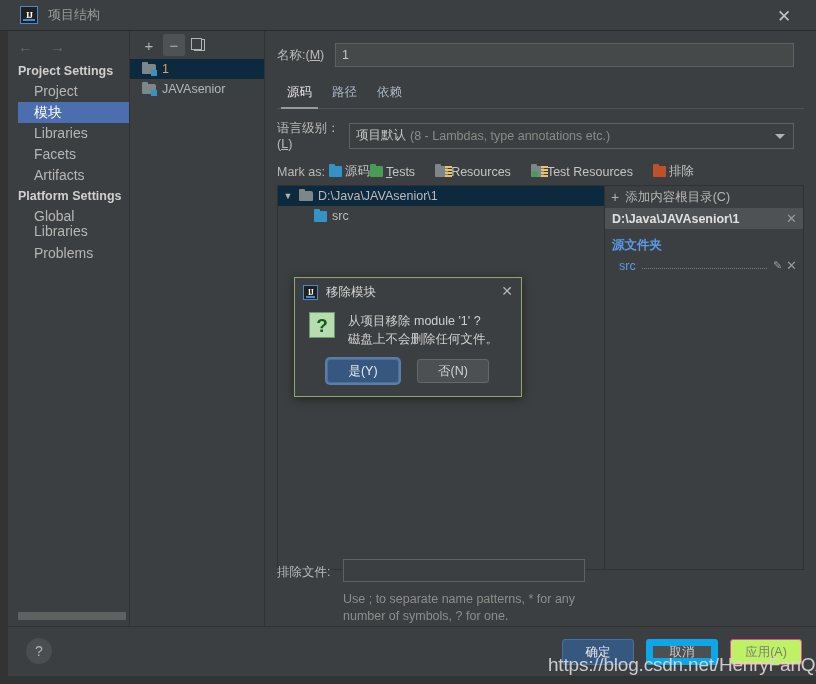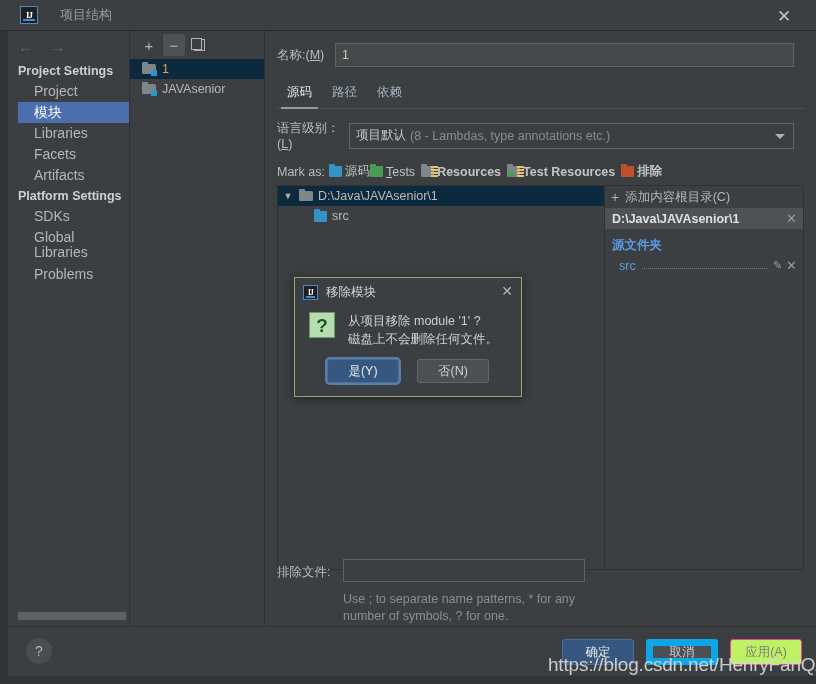--- a/index.html
+++ b/index.html
@@ -37,21 +37,21 @@
     letter-spacing: -1px;
     font-family: "Liberation Serif", serif;
     position: relative;
   }
   .ij-logo::after {
     content: "";
     position: absolute; left: 2px; bottom: 2px; right: 2px;
     height: 2px; background: #4a88c7;
   }
   .title-text {
-    margin-left: 22px;
+    margin-left: 10px;
     font-size: 13px;
     color: #9a9a9a;
   }
   .win-close {
     position: absolute; right: 22px; top: 6px;
     width: 20px; height: 20px;
     display: flex; align-items: center; justify-content: center;
     color: #c0c0c0; font-size: 17px; font-weight: 300;
     cursor: pointer;
   }
@@ -230,21 +230,21 @@
   }
   .fico.testres { background:#7d8789; } .fico.testres::before { background:#7d8789; }
   .fico.testres::after {
     content:""; position:absolute; right:-4px; top:0px; width:7px; height:11px;
     background: repeating-linear-gradient(#e8c16a 0 1.5px, transparent 1.5px 3px);
   }
   .fico.testres .dot {
     position:absolute; left:1px; bottom:0; width:6px; height:6px;
     background:#499c54; border-radius:50%;
   }
-  .markbtn.spaced { margin-left: 6px; font-weight: bold; }
+  .markbtn.spaced { margin-left: 20px; }
 
   
   .contentarea {
     position: absolute; left: 12px; top: 154px;
     width: 527px; height: 385px;
     display: flex;
   }
   .tree {
     width: 327px; height: 385px;
     background: #3c3f41;
@@ -443,21 +443,20 @@
     </div>
 
     <div class="sb-group">Project Settings</div>
     <div class="sb-item">Project</div>
     <div class="sb-item selected">模块</div>
     <div class="sb-item">Libraries</div>
     <div class="sb-item">Facets</div>
     <div class="sb-item">Artifacts</div>
 
     <div class="sb-group">Platform Settings</div>
-    <div class="sb-item">SDKs</div>
     <div class="sb-item">Global Libraries</div>
 
     <div class="sb-sep"></div>
     <div class="sb-item">Problems</div>
 
     <div class="hscroll"></div>
   </div>
 
   <div class="modpanel">
     <div class="modtoolbar">

